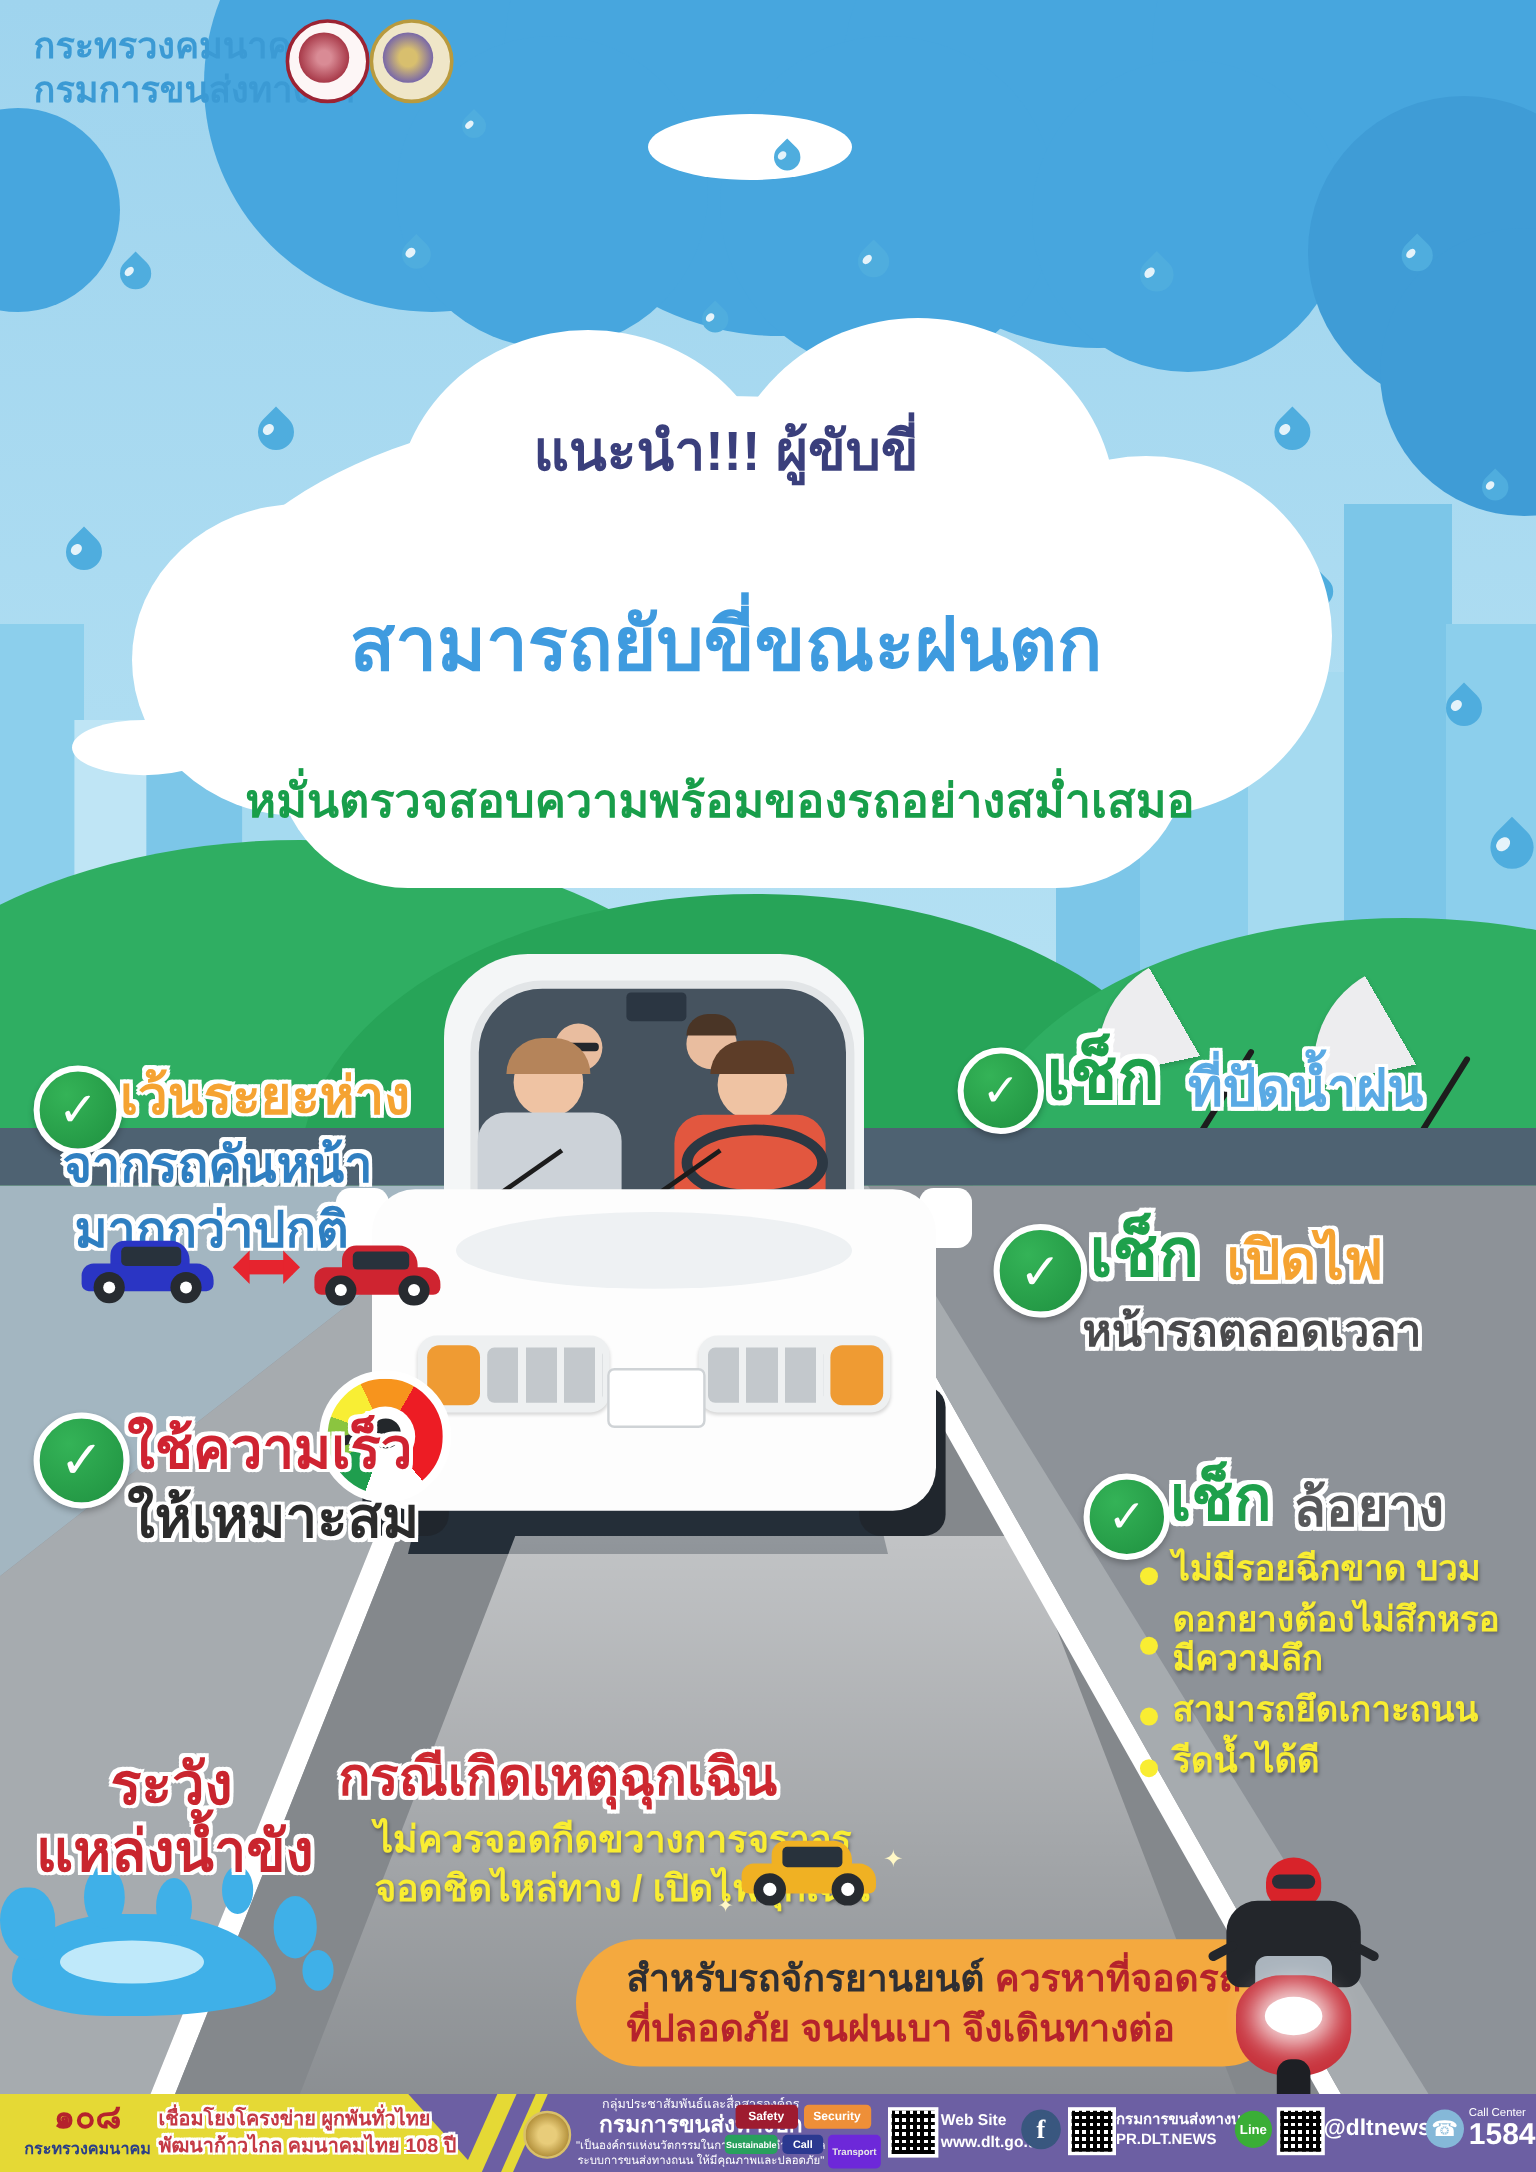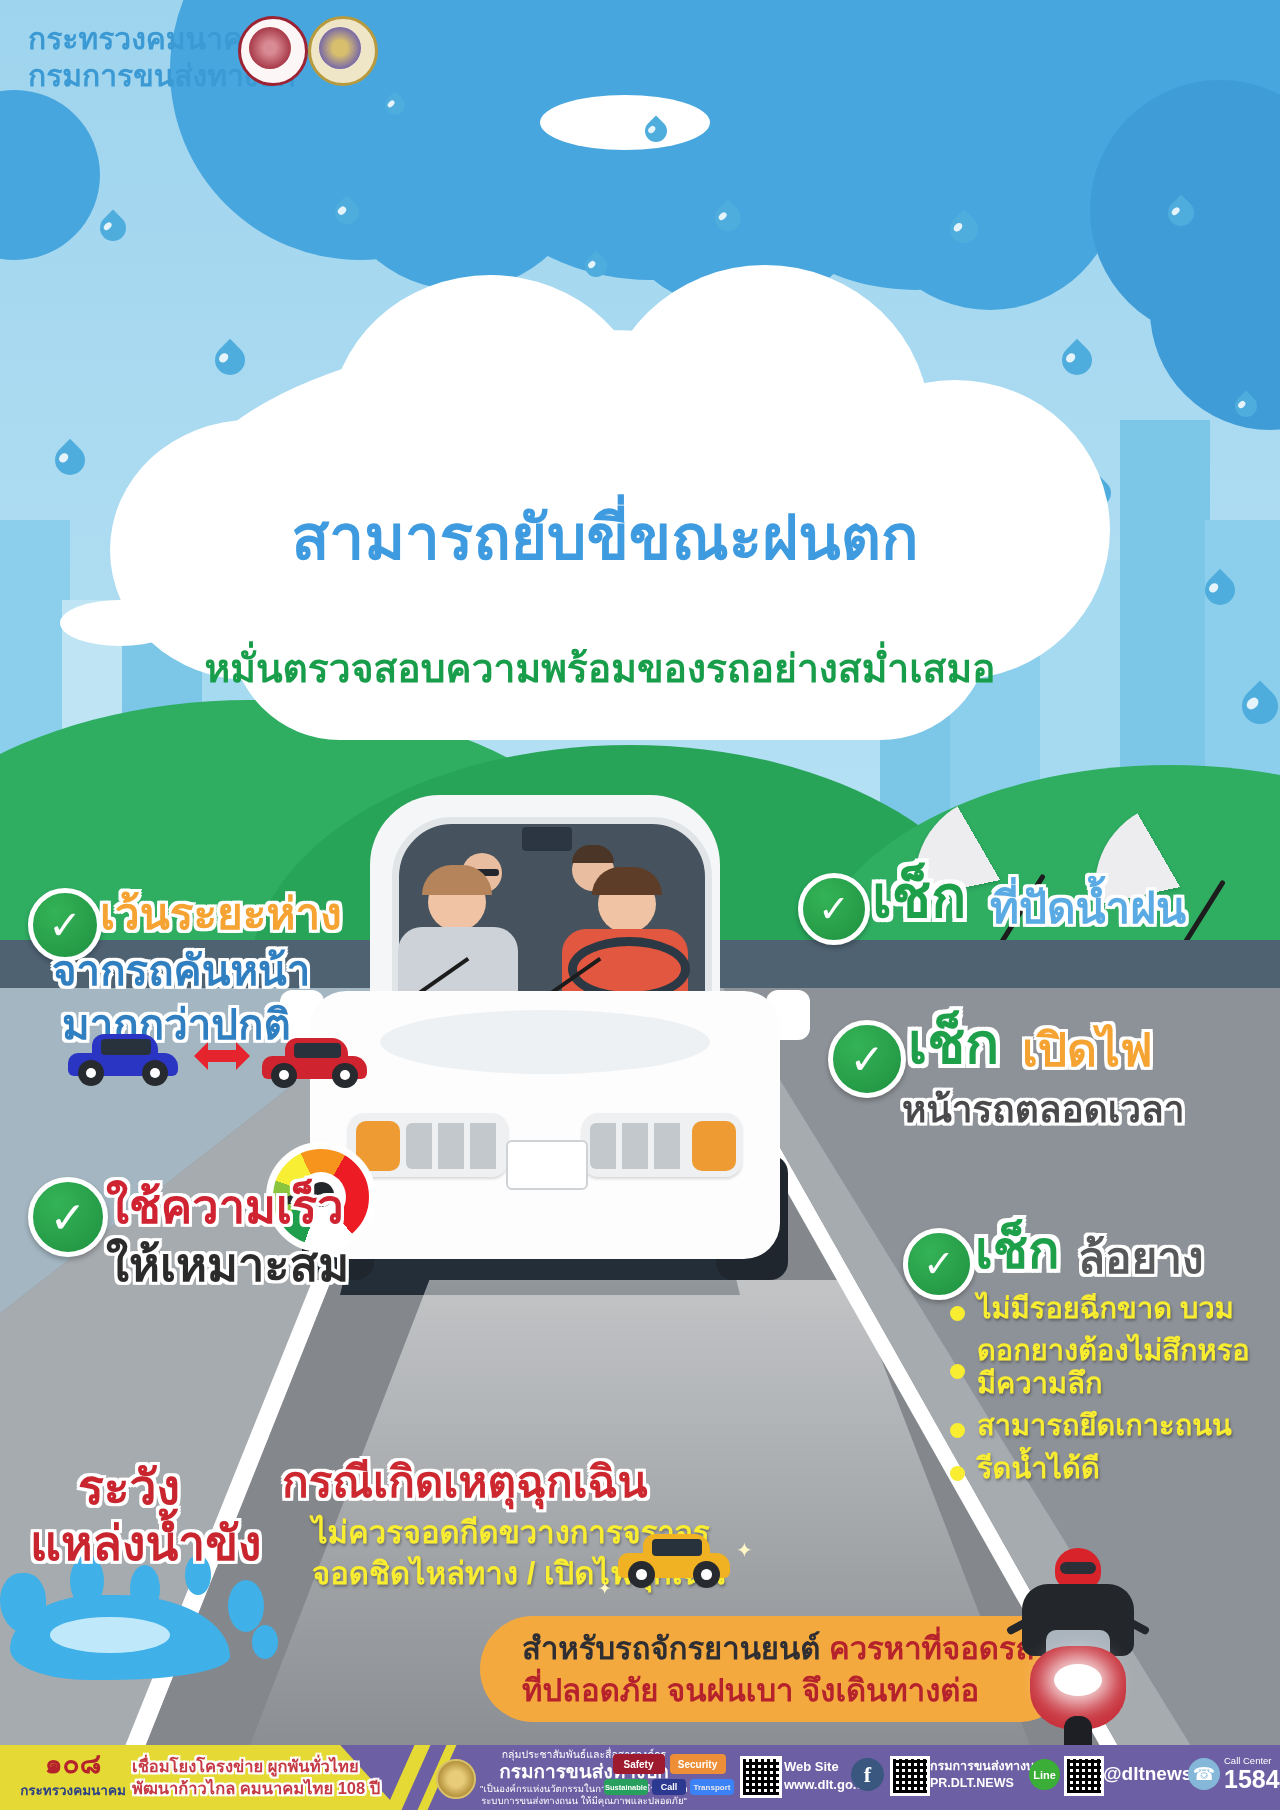--- a/index.html
+++ b/index.html
@@ -138,20 +138,21 @@
   </div>
 
   <div class="abs" style="left:0;top:0;width:1280px;height:945px;z-index:6;">
     <div class="wcl" style="left:170px;top:330px;width:860px;height:390px;"></div>
     <div class="wcl" style="left:110px;top:420px;width:280px;height:260px;"></div>
     <div class="wcl" style="left:800px;top:380px;width:310px;height:300px;"></div>
     <div class="wcl" style="left:330px;top:275px;width:320px;height:300px;"></div>
     <div class="wcl" style="left:600px;top:265px;width:330px;height:320px;"></div>
     <div class="wcl" style="left:230px;top:520px;width:760px;height:220px;border-radius:110px;"></div>
   </div>
+  <div class="t" style="left:0;top:352px;width:1210px;text-align:center;font-size:46px;color:#3a3f7c;z-index:7;">แนะนำ!!! ผู้ขับขี่</div>
   <div class="t" style="left:0;top:505px;width:1210px;text-align:center;font-size:62px;color:#3f9bdf;z-index:7;">สามารถยับขี่ขณะฝนตก</div>
   <div class="t" style="left:-30px;top:648px;width:1260px;text-align:center;font-size:39px;color:#189e4a;z-index:7;">หมั่นตรวจสอบความพร้อมของรถอย่างสม่ำเสมอ</div>
 
   <div class="abs" style="left:900px;top:790px;width:380px;height:140px;z-index:7;">
     <div class="fan" style="left:15px;top:5px;"></div>
     <div class="fan-arm" style="left:118px;top:78px;transform:rotate(32deg);"></div>
     <div class="fan" style="left:195px;top:12px;"></div>
     <div class="fan-arm" style="left:298px;top:84px;transform:rotate(32deg);"></div>
   </div>
 
@@ -262,21 +263,21 @@
     <div class="trow">
         <i class="tdot"></i>
         <span>สามารถยึดเกาะถนน</span>
       </div>
     <div class="trow">
         <i class="tdot"></i>
         <span>รีดน้ำได้ดี</span>
       </div>
   </div>
 
-  <div class="t ow3" style="left:78px;top:1462px;font-size:48px;color:#c9252e;z-index:41;">ระวัง</div>
+  <div class="t ow3" style="left:92px;top:1462px;font-size:48px;color:#c9252e;z-index:41;">ระวัง</div>
   <div class="t ow3" style="left:30px;top:1518px;font-size:48px;color:#c9252e;z-index:41;">แหล่งน้ำขัง</div>
   <div class="abs" style="left:0;top:1555px;width:280px;height:160px;z-index:40;">
     <div class="sp" style="left:10px;top:40px;width:220px;height:85px;border-radius:45% 55% 60% 40%/70% 80% 30% 40%;"></div>
     <div class="sp" style="left:0;top:18px;width:46px;height:60px;border-radius:50% 50% 40% 60%;"></div>
     <div class="sp" style="left:70px;top:0;width:34px;height:52px;border-radius:50%;"></div>
     <div class="sp" style="left:130px;top:10px;width:30px;height:48px;border-radius:50%;"></div>
     <div class="sp" style="left:185px;top:0;width:26px;height:40px;border-radius:50%;"></div>
     <div class="sp" style="left:228px;top:25px;width:36px;height:52px;border-radius:50%;"></div>
     <div class="sp" style="left:252px;top:70px;width:26px;height:34px;border-radius:50%;"></div>
     <div class="sp" style="left:50px;top:62px;width:120px;height:36px;background:#bfe9fa;border-radius:50%;"></div>
@@ -338,21 +339,21 @@
     </div>
 
     <div class="abs" style="left:604px;top:9px;width:130px;">
       <div style="display:flex;gap:5px;justify-content:center;align-items:flex-end;">
         <span class="badge" style="background:#9e1b2f;width:52px;height:20px;font-size:10px;">Safety</span>
         <span class="badge" style="background:#ee8f38;width:56px;height:20px;font-size:10px;">Security</span>
       </div>
       <div style="display:flex;gap:4px;justify-content:center;margin-top:5px;">
         <span class="badge" style="background:#28a05d;width:52px;height:16px;font-size:7.5px;">Sustainable</span>
         <span class="badge" style="background:#2b3990;width:40px;height:16px;font-size:9px;">Call</span>
-        <span class="badge" style="background:#3b82f6;color:#e8e8e8;width:52px;height:16px;font-size:8px;">Transport</span>
+        <span class="badge" style="background:#6d28d9;color:#e8e8e8;width:52px;height:28px;font-size:8px;">Transport</span>
       </div>
     </div>
 
     <div class="qr" style="left:740px;top:11px;width:36px;height:36px;">
         <i></i>
       </div>
     <div class="abs" style="left:784px;top:13px;color:#fff;">
       <div style="font-size:13px;font-weight:bold;line-height:18px;">Web Site</div>
       <div style="font-size:13px;font-weight:bold;line-height:18px;">www.dlt.go.th</div>
     </div>

